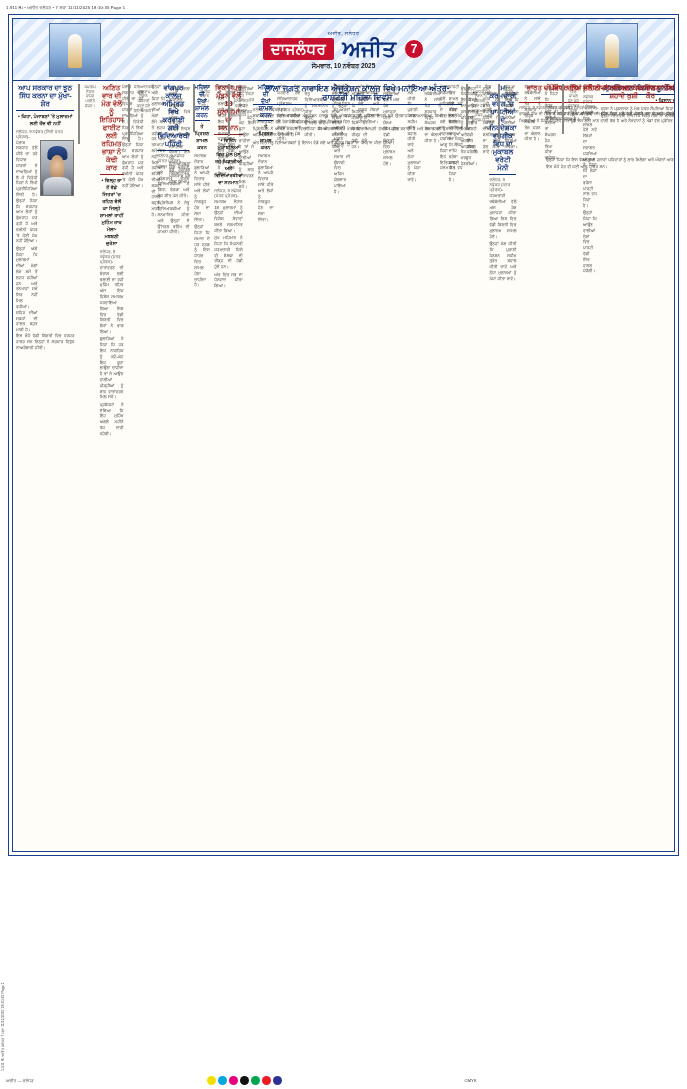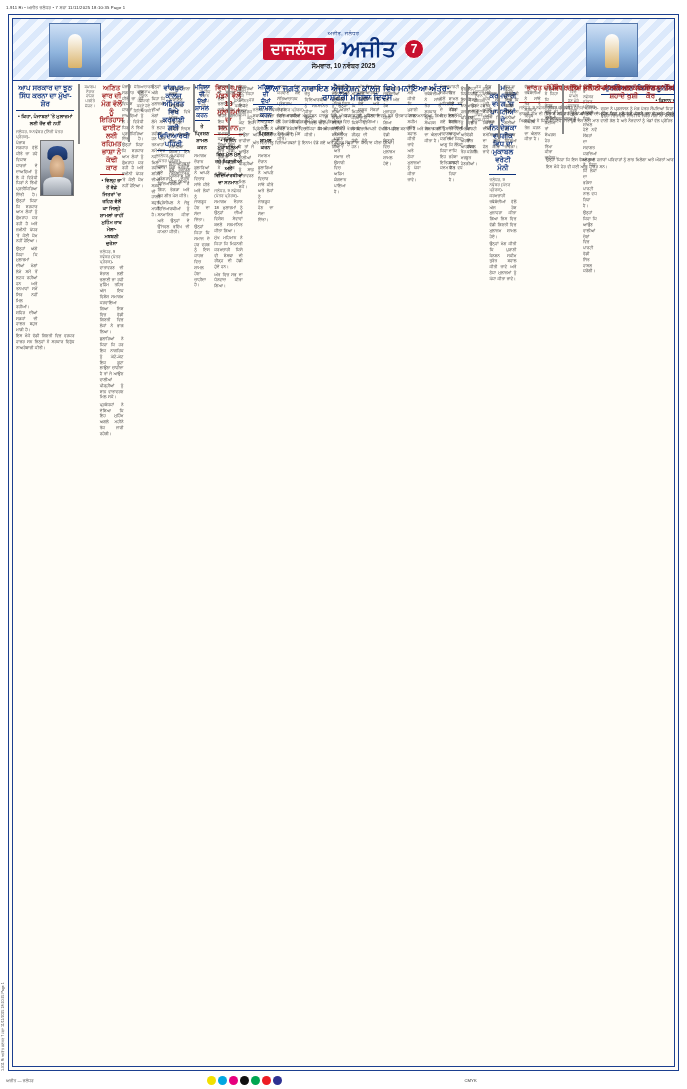--- a/index.html
+++ b/index.html
@@ -30,21 +30,21 @@
   .swatches { display: flex; gap: 2px; margin-left: 170px; }
   .sw { width: 9px; height: 9px; border-radius: 50%; }
   .edge-left {
     position: absolute; left: 1px; top: 14px; width: 5px; height: 1057px;
     font-size: 3.6px; color: #444; writing-mode: vertical-rl;
     transform: rotate(180deg); white-space: nowrap; overflow: hidden;
   }
   
   .sheet {
     position: absolute; top: 14px; left: 8px;
-    width: 671px; height: 1057px;
+    width: 671px; height: 842px;
     background: #fffdf7;
     border: 1.2px solid #1b3f8f;
     padding: 3px;
   }
   .inner { border: 0.8px solid #1b3f8f; width: 100%; height: 100%; position: relative; overflow: hidden; }
 
   
   .masthead {
     position: relative; height: 62px; width: 100%;
     background:

